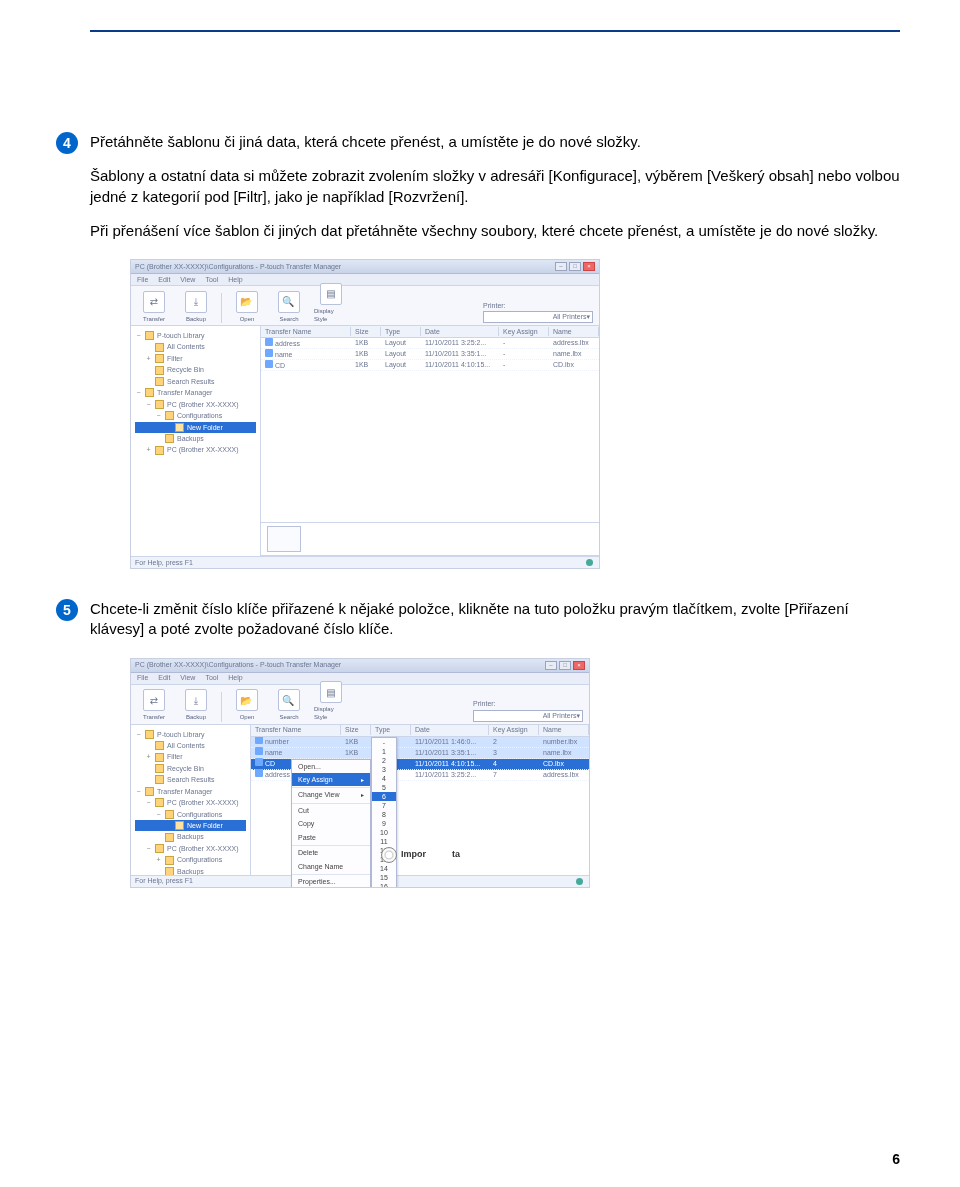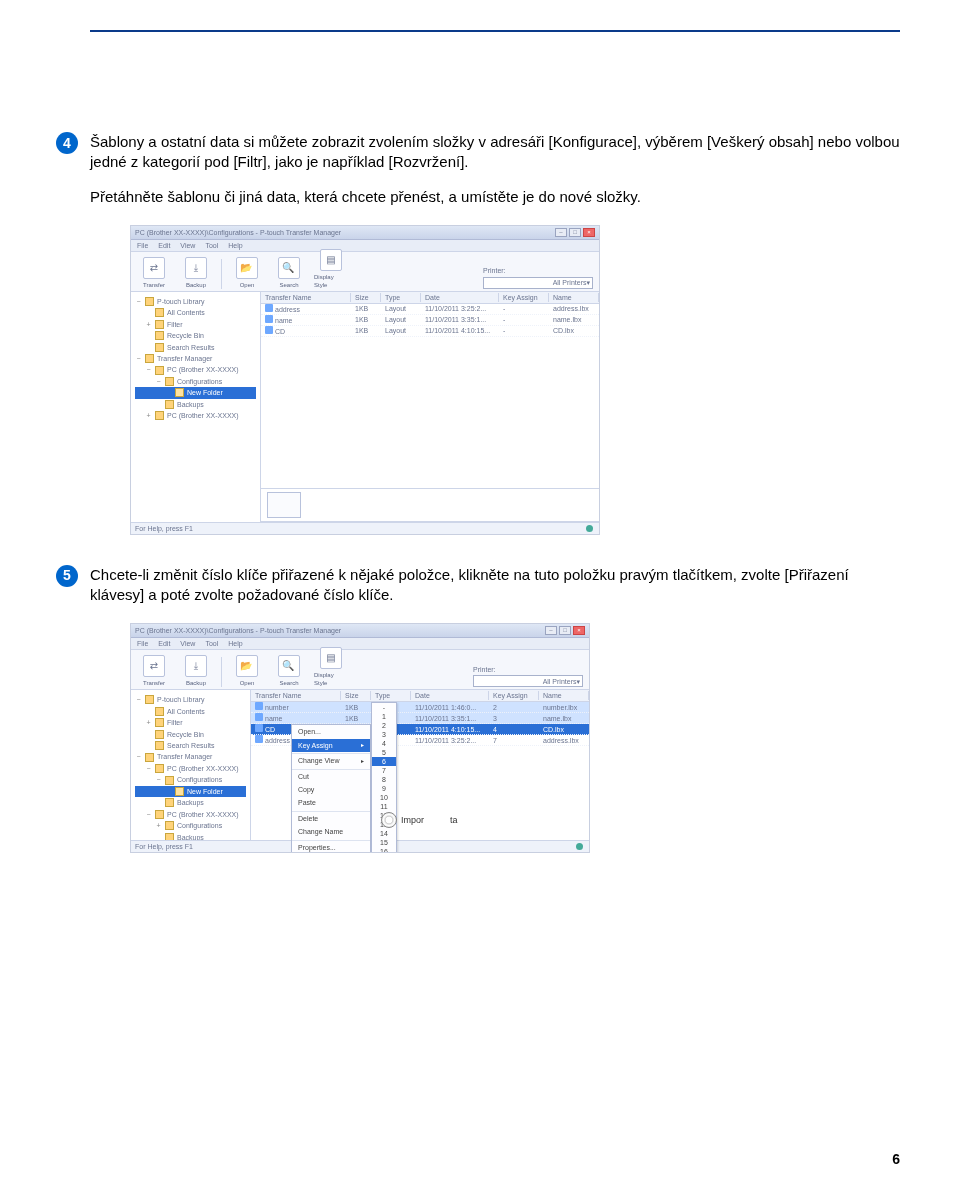--- a/index.html
+++ b/index.html
@@ -127,38 +127,39 @@
   .submenu {
     position:absolute; left:240px; top:78px;
     width:26px; background:#fdfdff; border:1px solid #b0bad6;
     box-shadow:1px 1px 2px rgba(0,0,0,.15);
     font-size:7px; color:#444; text-align:center;
   }
   .submenu .ki { padding:0 0; line-height:9px; }
   .submenu .ki.hov { background:#2a6fd6; color:#fff; }
   .cdlabel {
     position:absolute; left:250px; top:188px;
-    display:flex; align-items:center; gap:4px; font-size:9px; color:#333;
+    display:flex; align-items:center; gap:4px; font-size:9px; color:#333;font-weight:bold;
   }
   .cdlabel .disc {
     width:16px; height:16px; border:1px solid #888; border-radius:50%;
     background: radial-gradient(circle, #fff 35%, #ccc 36%, #fff 55%, #eee 70%, #fff 90%);
   }
 </style>
 </head>
 <body>
 
 <div class="page">
   <div class="top-rule"></div>
 
   <div class="step">
     <div class="step-badge">4</div>
     <div class="step-text">
+      <p>Přetáhněte šablonu či jiná data, která chcete přenést, a umístěte je do nové složky.</p>
       <p>Šablony a ostatní data si můžete zobrazit zvolením složky v adresáři [Konfigurace], výběrem [Veškerý obsah] nebo volbou jedné z kategorií pod [Filtr], jako je například [Rozvržení].</p>
-      <p>Přetáhněte šablonu či jiná data, která chcete přenést, a umístěte je do nové složky.</p>
+      <p>Při přenášení více šablon či jiných dat přetáhněte všechny soubory, které chcete přenést, a umístěte je do nové složky.</p>
     </div>
   </div>
 
   <div class="screenshot shot-a">
     <div class="titlebar">
       <span>PC (Brother XX-XXXX)\Configurations - P-touch Transfer Manager</span>
       <div class="winbtns">
         <div class="winbtn">–</div>
         <div class="winbtn">□</div>
         <div class="winbtn close">×</div>

